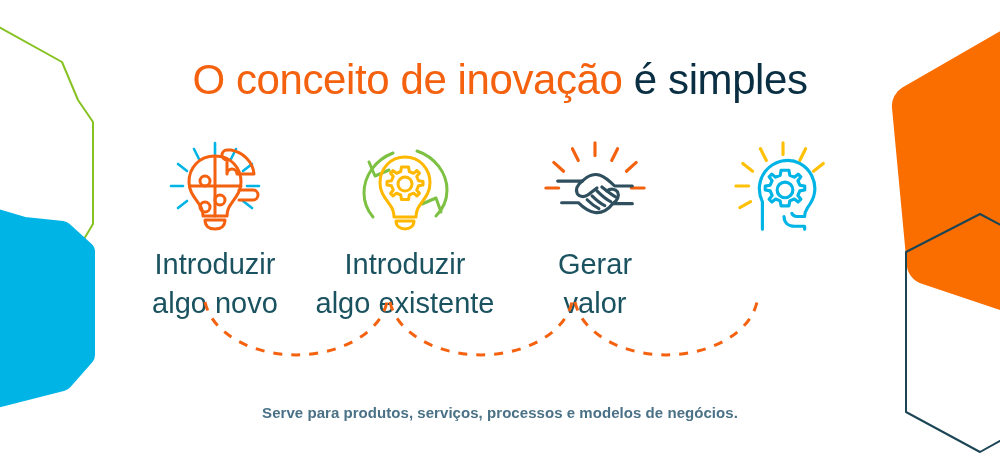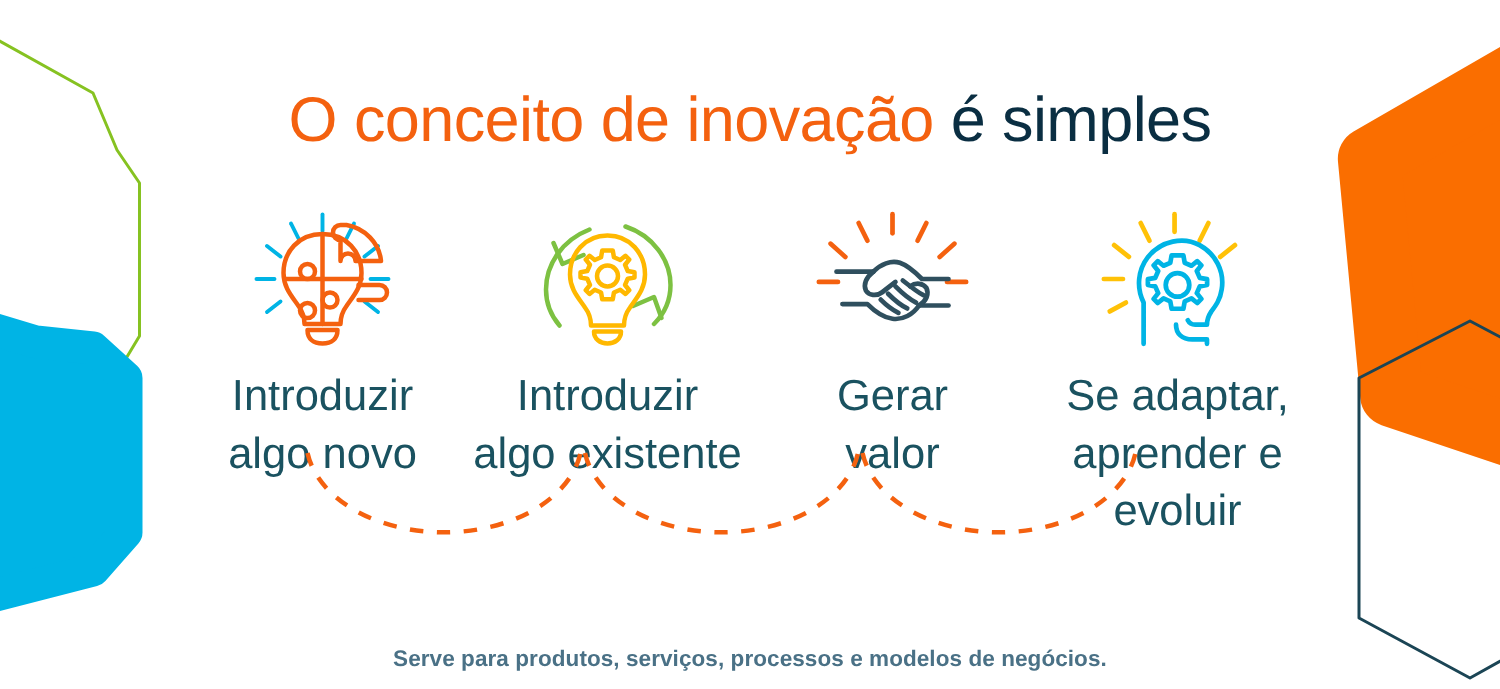--- a/index.html
+++ b/index.html
@@ -62,21 +62,20 @@
 
   
   .caption{
     position:absolute;
     top:404px;left:0;width:1000px;
     text-align:center;
     color:#4A7186;
     font-size:15px;
     font-weight:700;
     letter-spacing:0.05px;
-    margin-top:27px;
   }
 </style>
 </head>
 <body>
 
 <div class="stage">
 
   <svg class="decor" viewBox="0 0 1000 459">
 
     <path d="M -60 8 L -10 -22 L 62 18 L 78 56 L 93 78 L 93 180 L 78 205 L 12 244 L -60 204 Z" fill="none" stroke="#86C221" stroke-width="2" stroke-linejoin="round" transform="translate(0,44)"></path>
@@ -200,22 +199,20 @@
           <g fill="none" stroke="#00B4E5" stroke-width="3.2" stroke-linecap="round" stroke-linejoin="round">
 
             <path d="M 33 90 L 33 62 C 28 52 29 40 36 31 C 45 20 60 17 71 23 C 82 29 88 41 86 53 C 85 60 82 64 79 68 C 77 71 76 74 76 77 L 68 77 C 66 77 64 76 63 74"></path>
             <path d="M 55 77 C 55 83 59 87 66 87 L 76 87 L 76 90"></path>
 
             <circle cx="56" cy="50" r="8"></circle>
             <path d="M 56 30 l 4 0 l 0.9 5 l 4.6 2 l 3.9 -3.1 l 2.8 2.8 l -3.1 3.9 l 2 4.6 l 5 0.9 l 0 4 l -5 0.9 l -2 4.6 l 3.1 3.9 l -2.8 2.8 l -3.9 -3.1 l -4.6 2 l -0.9 5 l -4 0 l -4 0 l -0.9 -5 l -4.6 -2 l -3.9 3.1 l -2.8 -2.8 l 3.1 -3.9 l -2 -4.6 l -5 -0.9 l 0 -4 l 5 -0.9 l 2 -4.6 l -3.1 -3.9 l 2.8 -2.8 l 3.9 3.1 l 4.6 -2 l 0.9 -5 Z"></path>
           </g>
         </svg>
       </div>
-      <div class="step-label">Se adaptar,
-aprender e evoluir</div>
     </div>
 
   </div>
 
   <svg class="arcs" viewBox="0 0 1000 80">
     <g fill="none" stroke="#F4610F" stroke-width="3" stroke-linecap="butt" stroke-dasharray="9 9">
       <path d="M 205 6 A 92 62 0 0 0 387 6"></path>
       <path d="M 390 6 A 92 62 0 0 0 572 6"></path>
       <path d="M 575 6 A 92 62 0 0 0 757 6"></path>
     </g>

